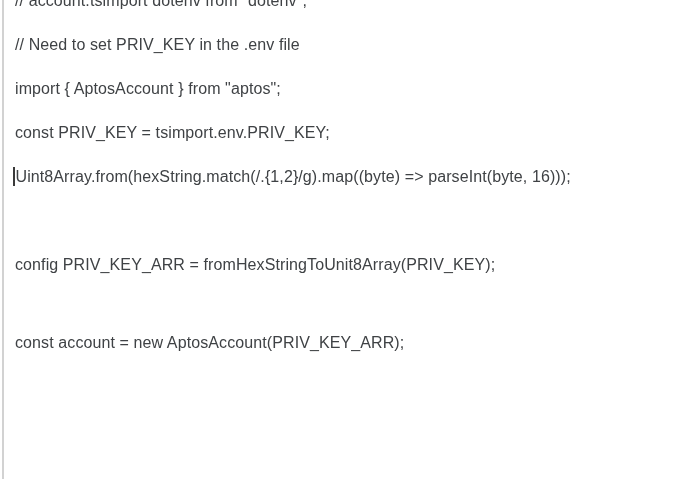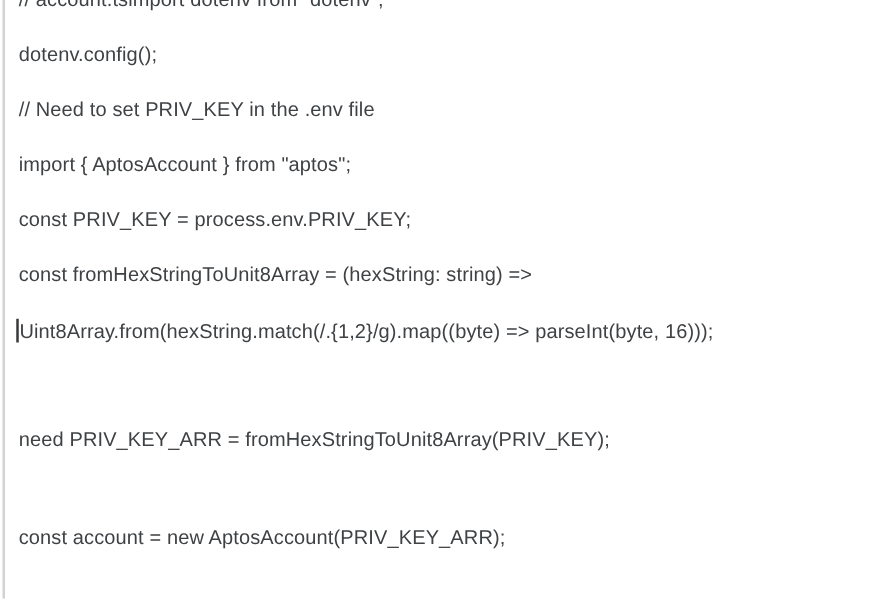--- a/index.html
+++ b/index.html
@@ -51,23 +51,21 @@
     margin-right: 1px;
   }
 </style>
 </head>
 <body>
 
 <div class="page-edge"></div>
 
 <div class="doc" id="doc">
     <div class="line"><span>// account.tsimport dotenv from "dotenv";</span></div>
-    <div class="line"><span>dotenv.config();</span></div>
     <div class="line"><span>// Need to set PRIV_KEY in the .env file</span></div>
     <div class="line"><span>import { AptosAccount } from "aptos";</span></div>
-    <div class="line"><span>const PRIV_KEY = process.env.PRIV_KEY;</span></div>
-    <div class="line"><span>const fromHexStringToUnit8Array = (hexString: string) =&gt;</span></div>
+    <div class="line"><span>const PRIV_KEY = tsimport.env.PRIV_KEY;</span></div>
     <div class="line"><span class="caret"></span><span>Uint8Array.from(hexString.match(/.{1,2}/g).map((byte) =&gt; parseInt(byte, 16)));</span></div>
     <div class="line"><span></span></div>
-    <div class="line"><span>need PRIV_KEY_ARR = fromHexStringToUnit8Array(PRIV_KEY);</span></div>
+    <div class="line"><span>config PRIV_KEY_ARR = fromHexStringToUnit8Array(PRIV_KEY);</span></div>
     <div class="line gap-short"><span></span></div>
     <div class="line"><span>const account = new AptosAccount(PRIV_KEY_ARR);</span></div>
   </div>
 
 </body></html>

